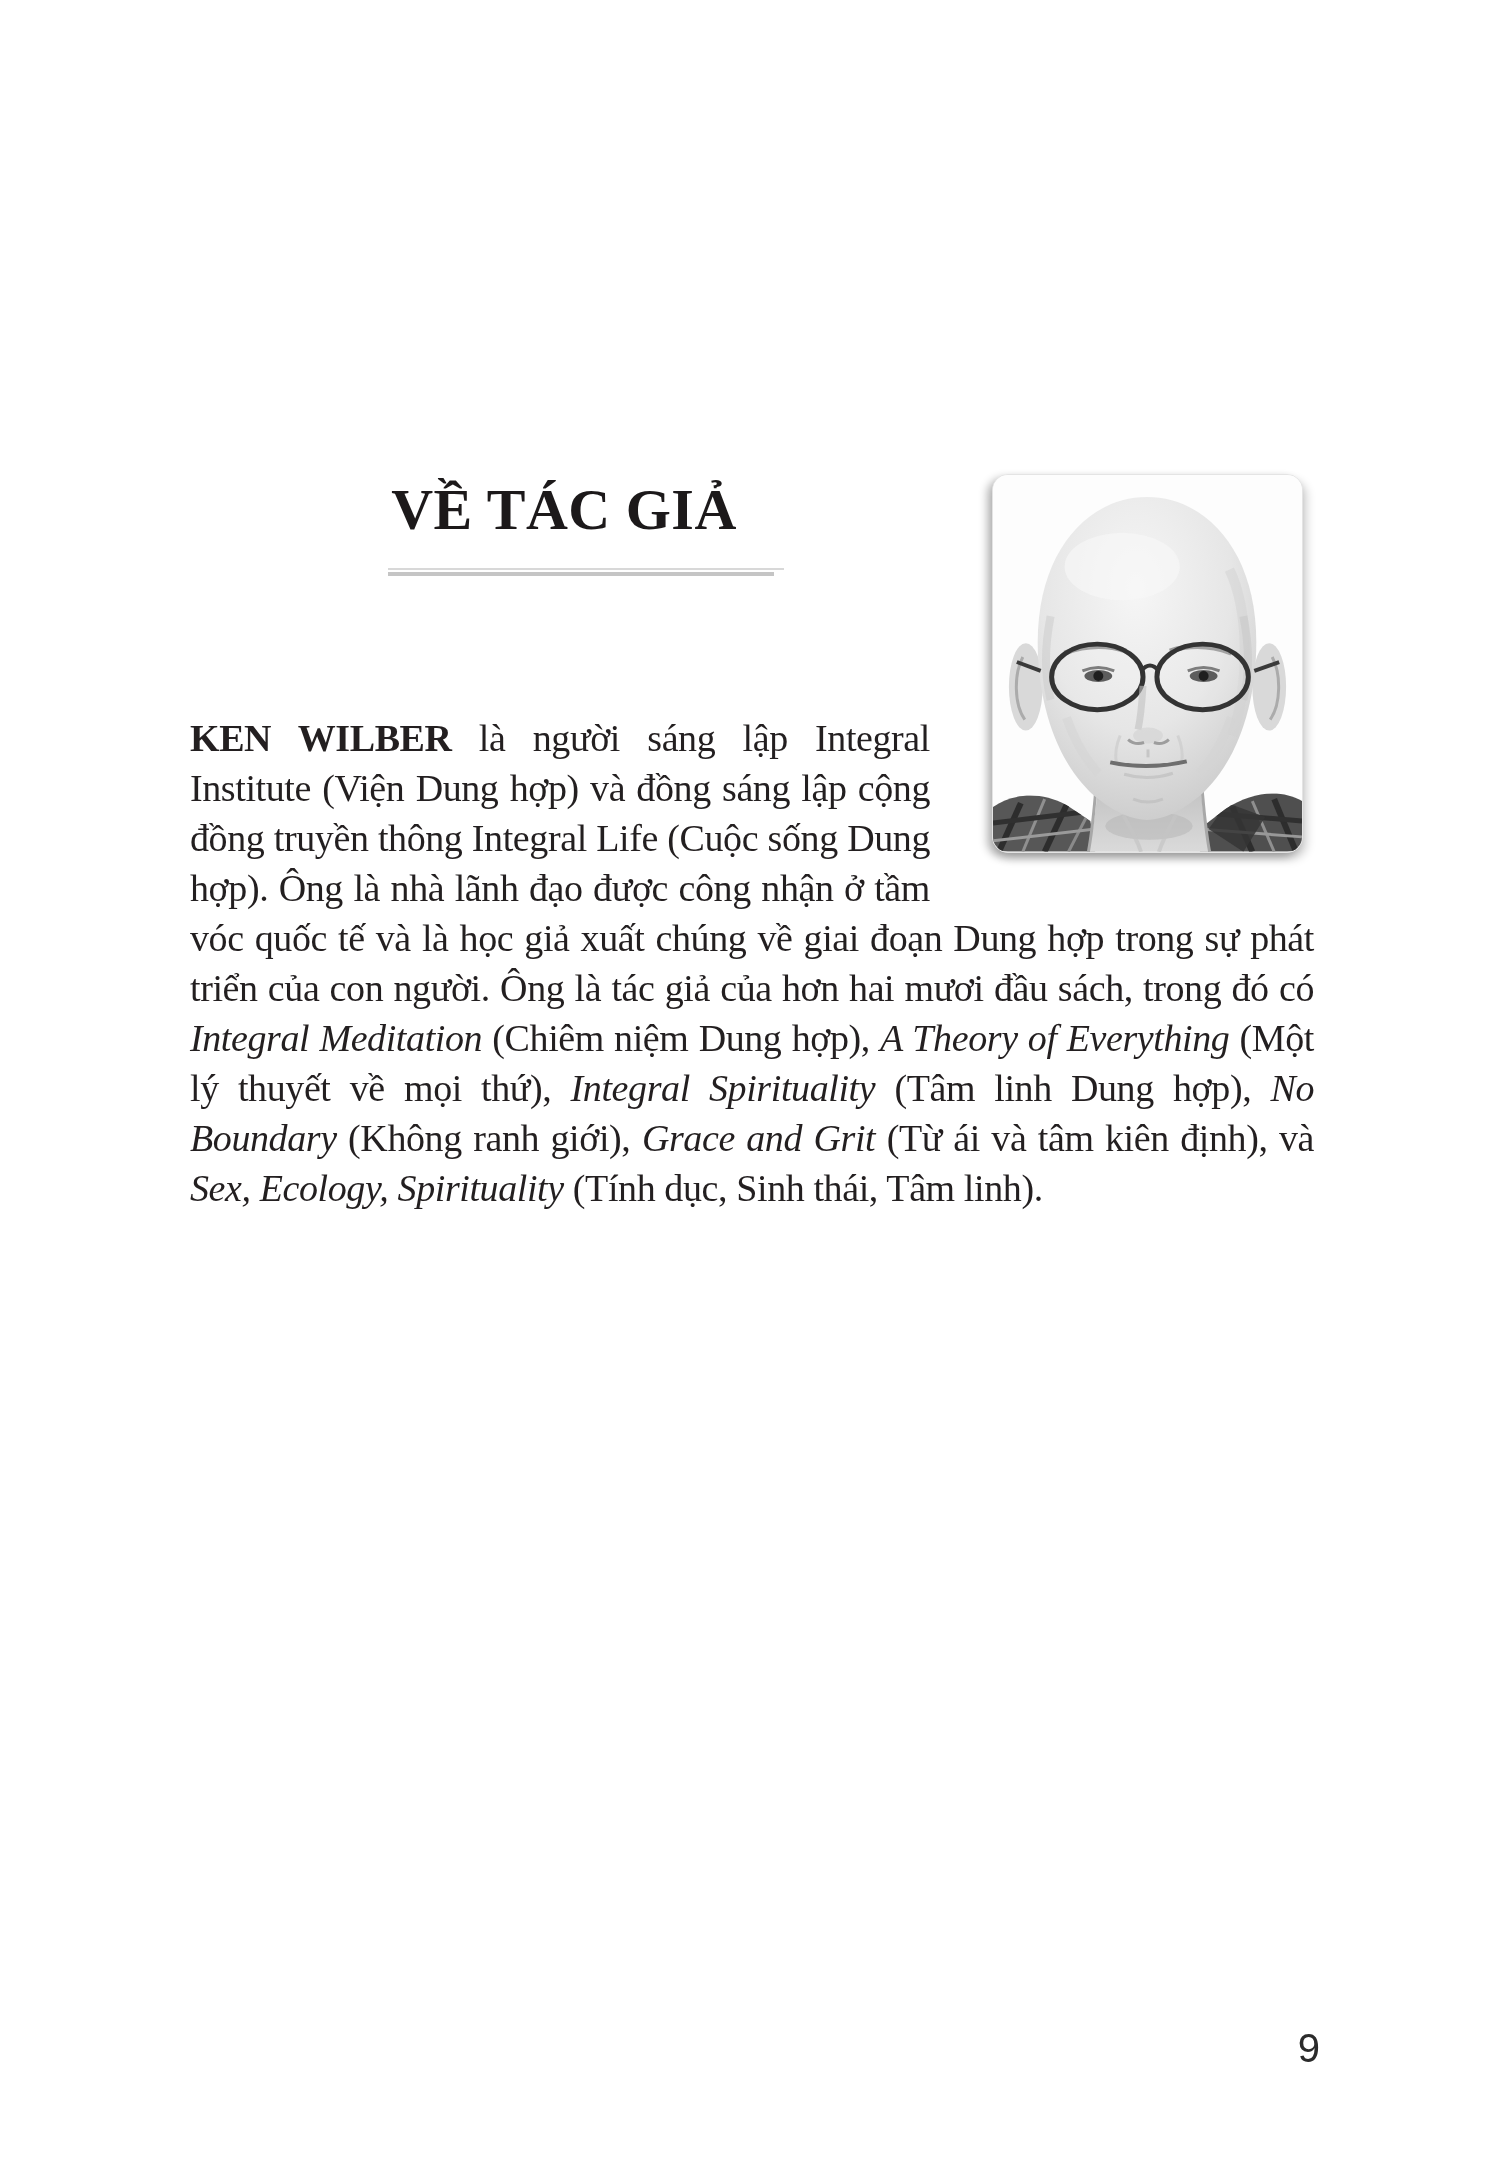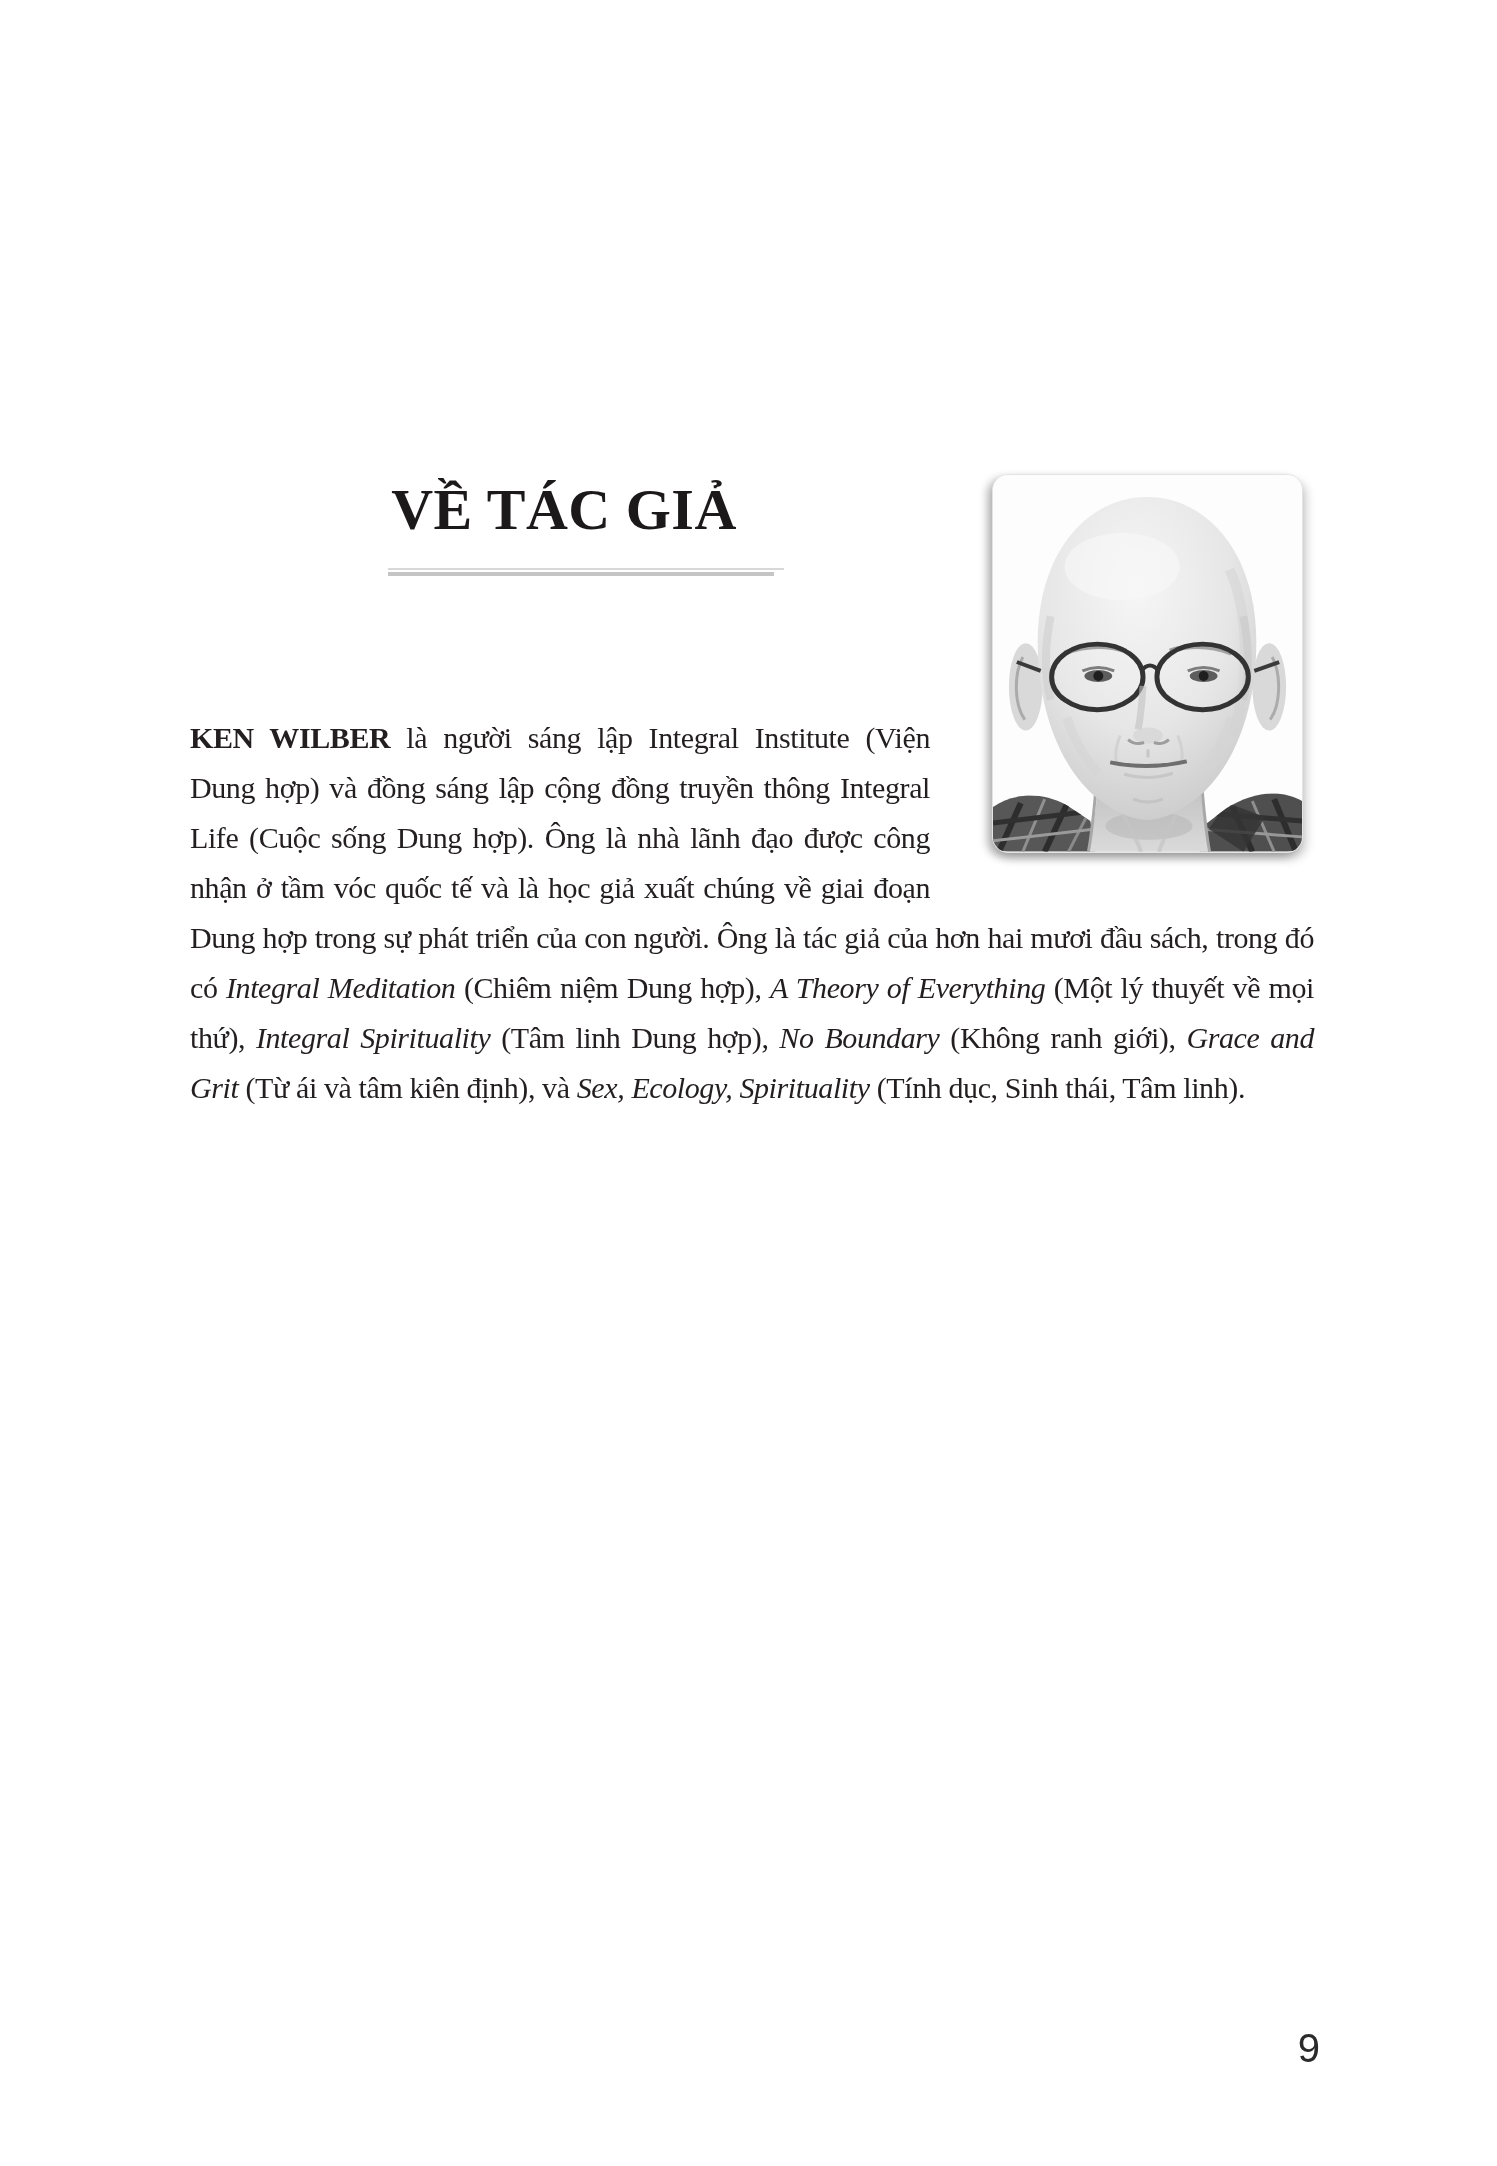--- a/index.html
+++ b/index.html
@@ -31,21 +31,21 @@
   .rule-thick{height:4px;background:var(--rule-thick);margin-top:2px;width:97.5%;}
   .photo{
     position:absolute;left:992px;top:474px;width:311px;height:379px;margin:0;
     border-radius:16px;overflow:hidden;background:#fff;
     border:1px solid #e4e4e4;box-sizing:border-box;
     box-shadow:-5px 4px 8px rgba(0,0,0,0.28), 4px 6px 10px rgba(0,0,0,0.18);
   }
   .photo svg{display:block;width:100%;height:100%;}
   .body-text{
     position:absolute;left:190px;top:713px;width:1124px;
-    font-size:30px;line-height:50px;letter-spacing:-0.4px;
+    font-size:38px;line-height:50px;letter-spacing:-0.4px;
     color:var(--text);
     text-align:justify;text-justify:inter-word;hyphens:none;
   }
   .photo-spacer{float:right;width:384px;height:200px;}
   .body-text p{margin:0;}
   .body-text b{font-weight:700;}
   .body-text i{font-style:italic;}
   .page-number{
     position:absolute;left:1230px;top:2028px;width:90px;
     text-align:right;

